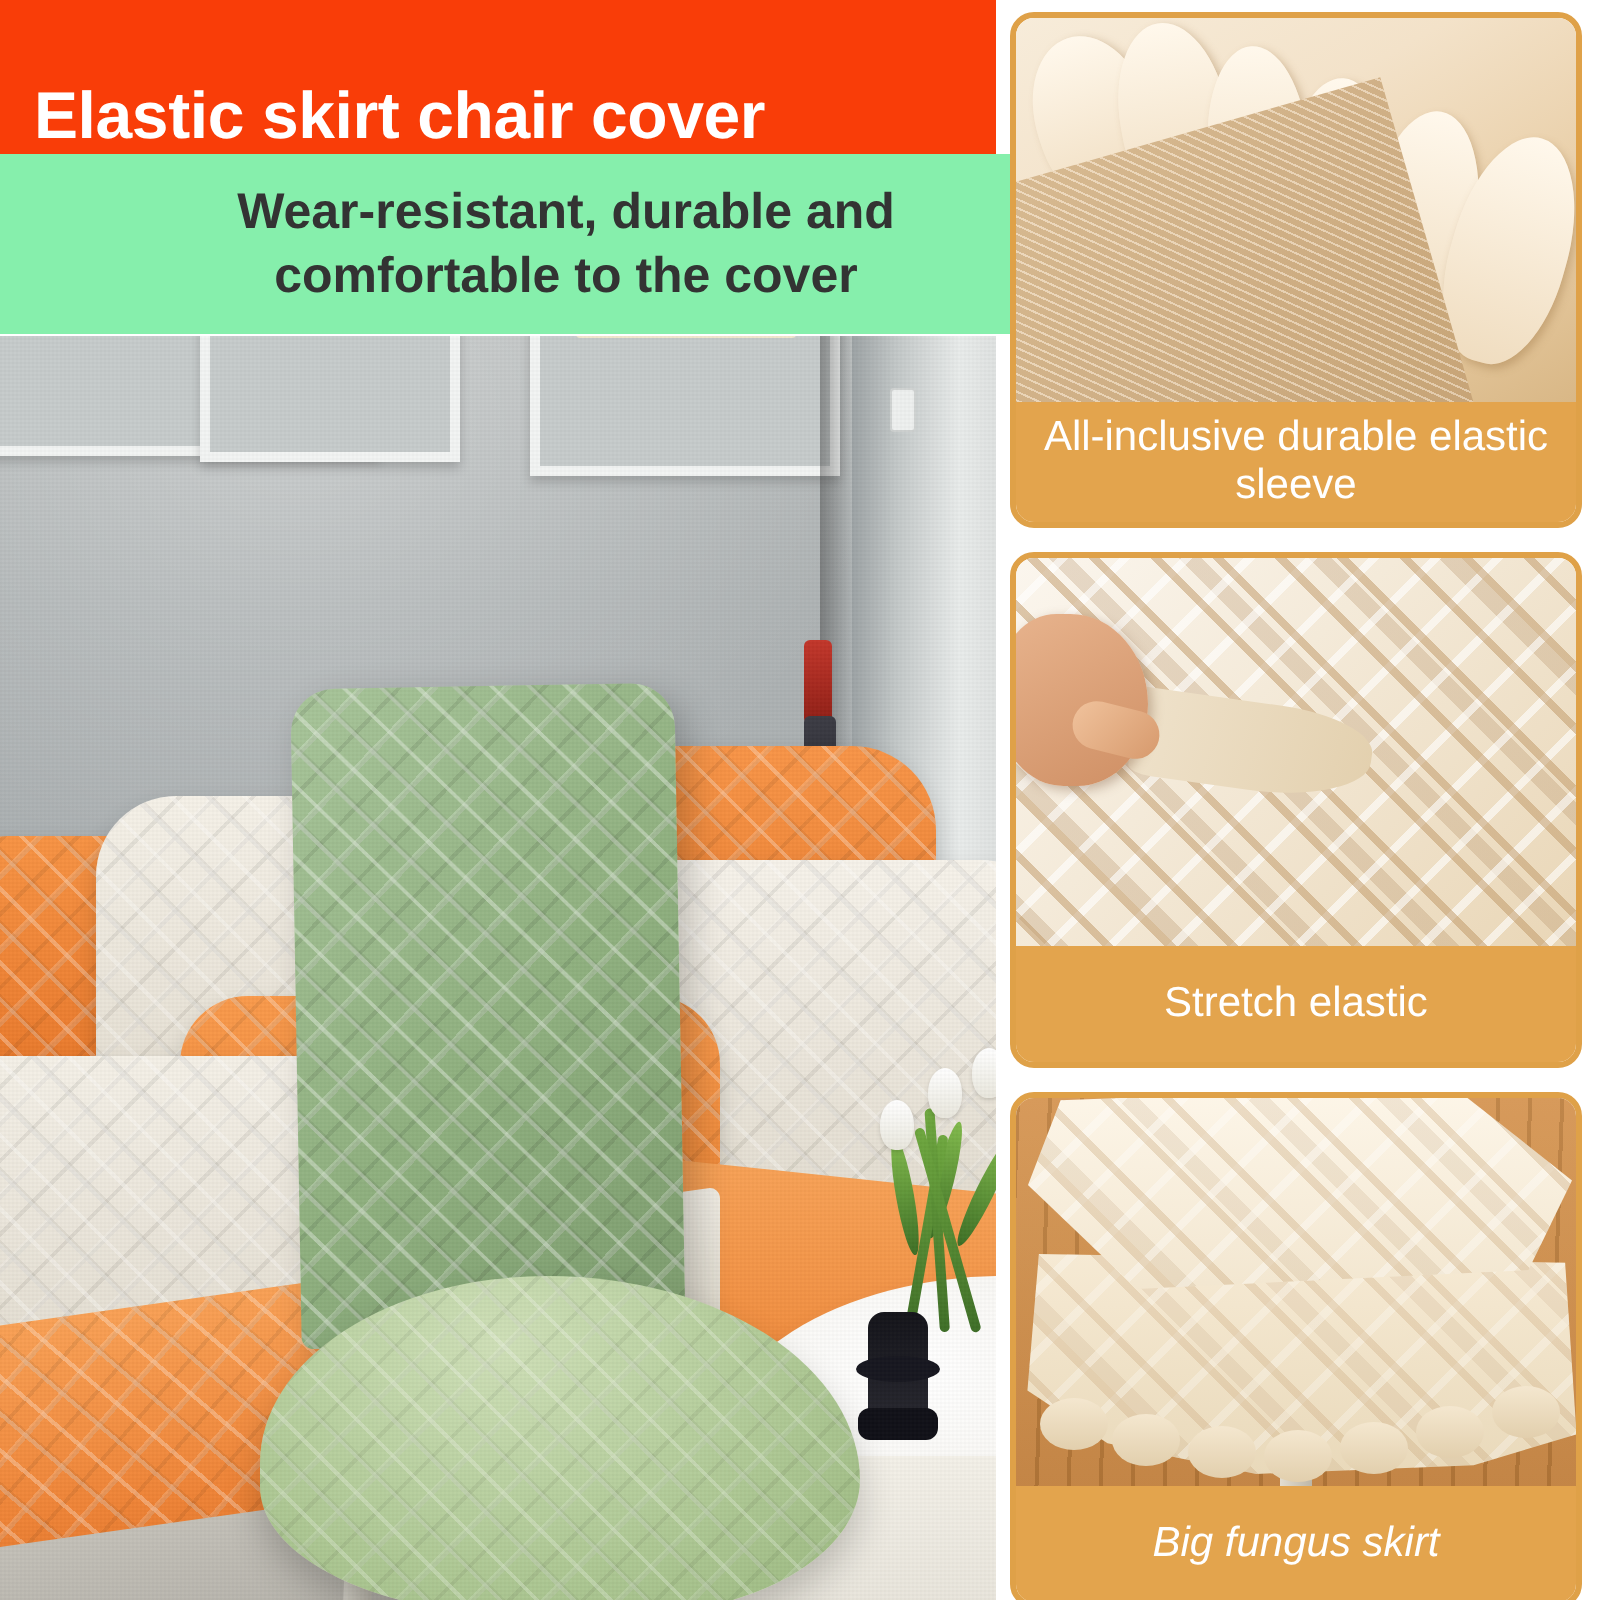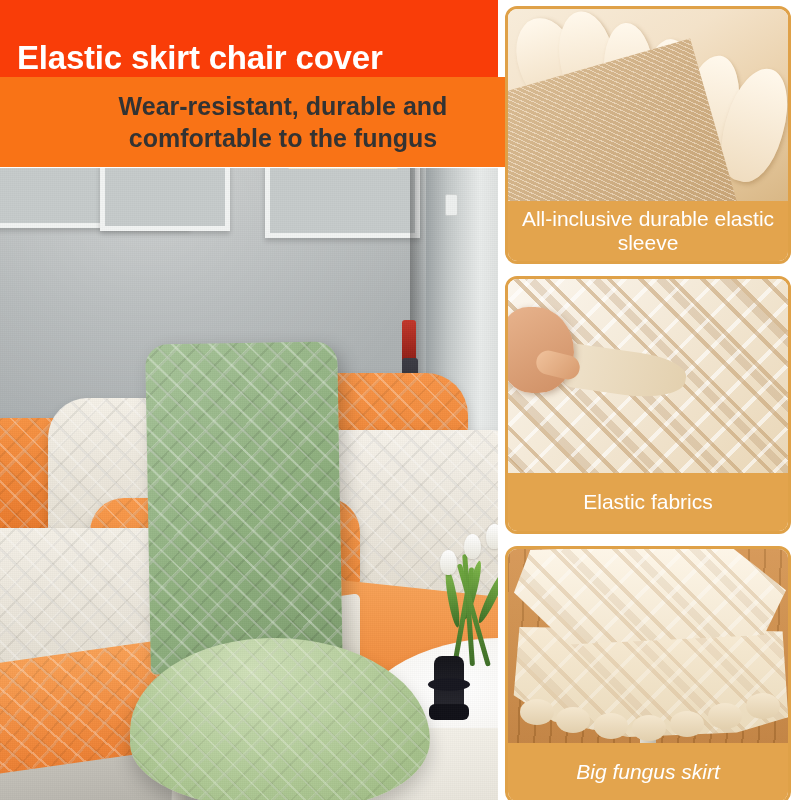--- a/index.html
+++ b/index.html
@@ -21,21 +21,21 @@
   .title-text {
     color: #ffffff;
     font-size: 33px;
     font-weight: bold;
     letter-spacing: -0.2px;
     padding-left: 17px;
     white-space: nowrap;
   }
   .subtitle-band {
     position: absolute; left: 0; top: 77px; width: 566px; height: 90px;
-    background: #f97316;
+    background: #86efac;
     border-bottom-right-radius: 34px;
     display: flex; flex-direction: column; align-items: center; justify-content: center;
   }
   .subtitle-line {
     color: #333333;
     font-size: 25px;
     font-weight: bold;
     line-height: 1.28;
     text-align: center;
     white-space: nowrap;
@@ -324,21 +324,21 @@
 <body>
 
 <div id="page">
 
   <div class="header-wrap">
     <div class="title-band">
       <div class="title-text">Elastic skirt chair cover</div>
     </div>
     <div class="subtitle-band">
       <div class="subtitle-line">Wear-resistant, durable and</div>
-      <div class="subtitle-line">comfortable to the fungus</div>
+      <div class="subtitle-line">comfortable to the cover</div>
     </div>
   </div>
 
   <div class="main-photo">
     <div class="wall"></div>
     <div class="wall-sheen"></div>
     <div class="frame f1"></div>
     <div class="frame f2"></div>
     <div class="frame f3"></div>
     <div class="pillar-edge"></div>
@@ -419,21 +419,21 @@
 
     <div class="card k2">
       <div class="card-photo">
         <div class="ph2">
           <div class="maze"></div>
         </div>
         <div class="pull"></div>
         <div class="hand"></div>
         <div class="thumb"></div>
       </div>
-      <div class="card-caption">Elastic fabrics</div>
+      <div class="card-caption">Stretch elastic</div>
     </div>
 
     <div class="card k3">
       <div class="card-photo">
         <div class="ph3">
           <div class="wood"></div>
         </div>
         <div class="tbl-leg" style="left:30px;  top:112px;"></div>
         <div class="tbl-leg" style="left:244px; top:108px;"></div>
         <div class="tbl-leg" style="left:132px; top:150px;"></div>

